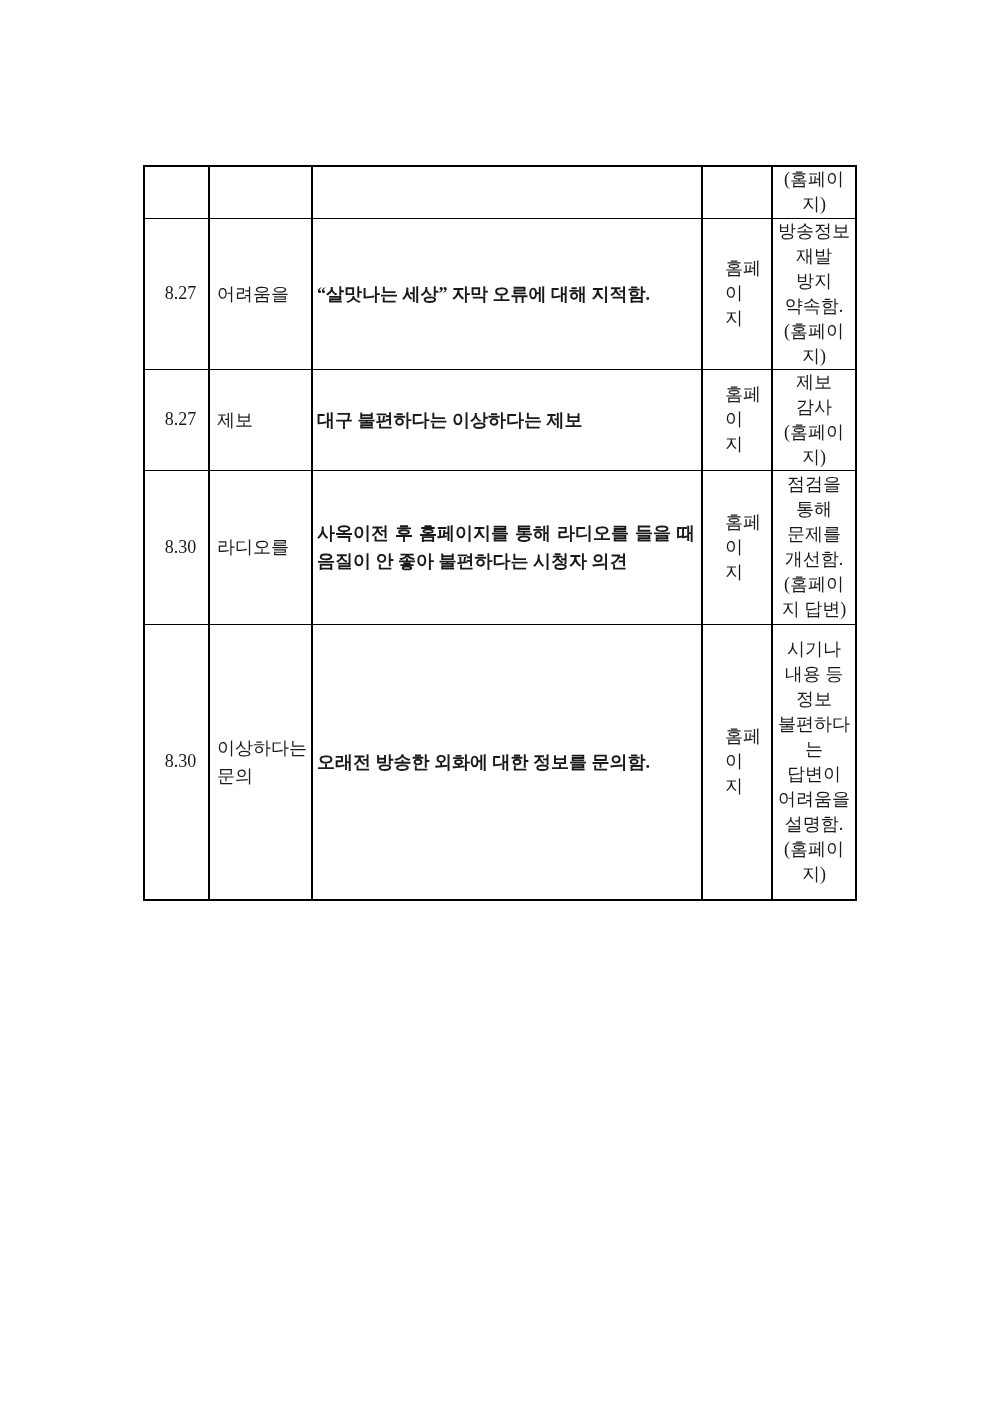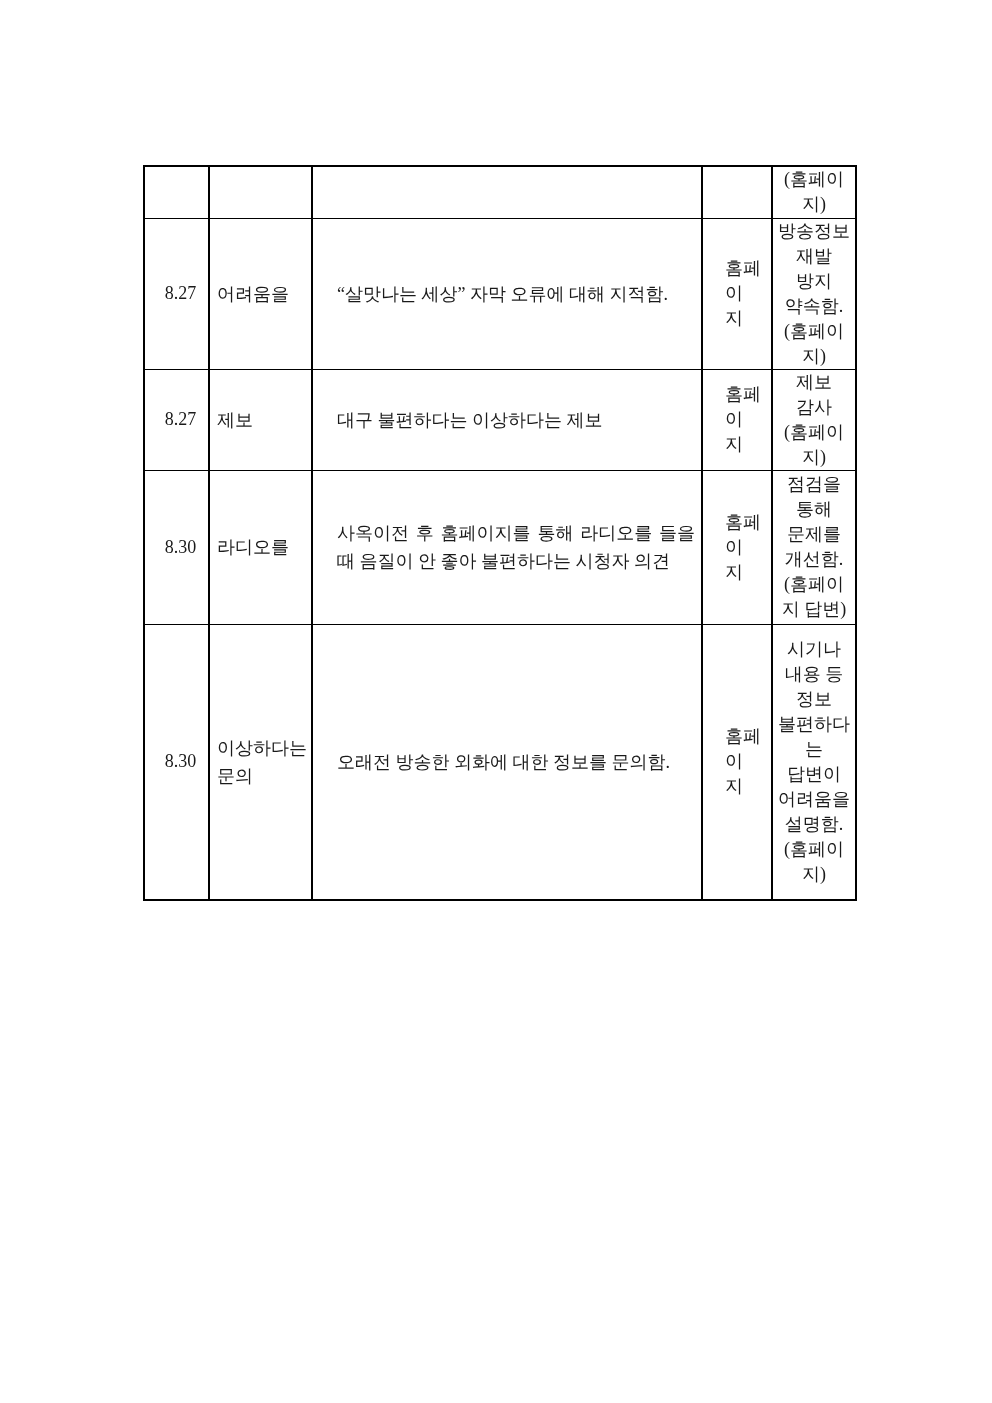--- a/index.html
+++ b/index.html
@@ -33,22 +33,22 @@
     overflow: hidden;
   }
   tr.r0 { height: 52px; }
   tr.r1 { height: 151px; }
   tr.r2 { height: 100px; }
   tr.r3 { height: 154px; }
   tr.r4 { height: 276px; }
   td.c-date { padding-left: 8px; text-align: center; }
   td.c-cat  { padding-left: 7px; padding-right: 4px; text-align: left;
               line-height: 28px; white-space: pre-line; }
-  td.c-desc { padding-left: 24px; padding-right: 6px; text-align: justify;
-              line-height: 28px; }
+  td.c-desc { padding-left: 4px; padding-right: 6px; text-align: justify;
+              line-height: 28px; font-weight: bold; }
   td.c-chan { padding-left: 22px; padding-right: 2px; text-align: left;
               white-space: pre-line; }
   td.c-resp { padding: 0 2px; text-align: center; white-space: pre-line; }
 </style>
 </head>
 <body>
 
 <div class="page">
   <table class="feedback-table">
     <colgroup>

